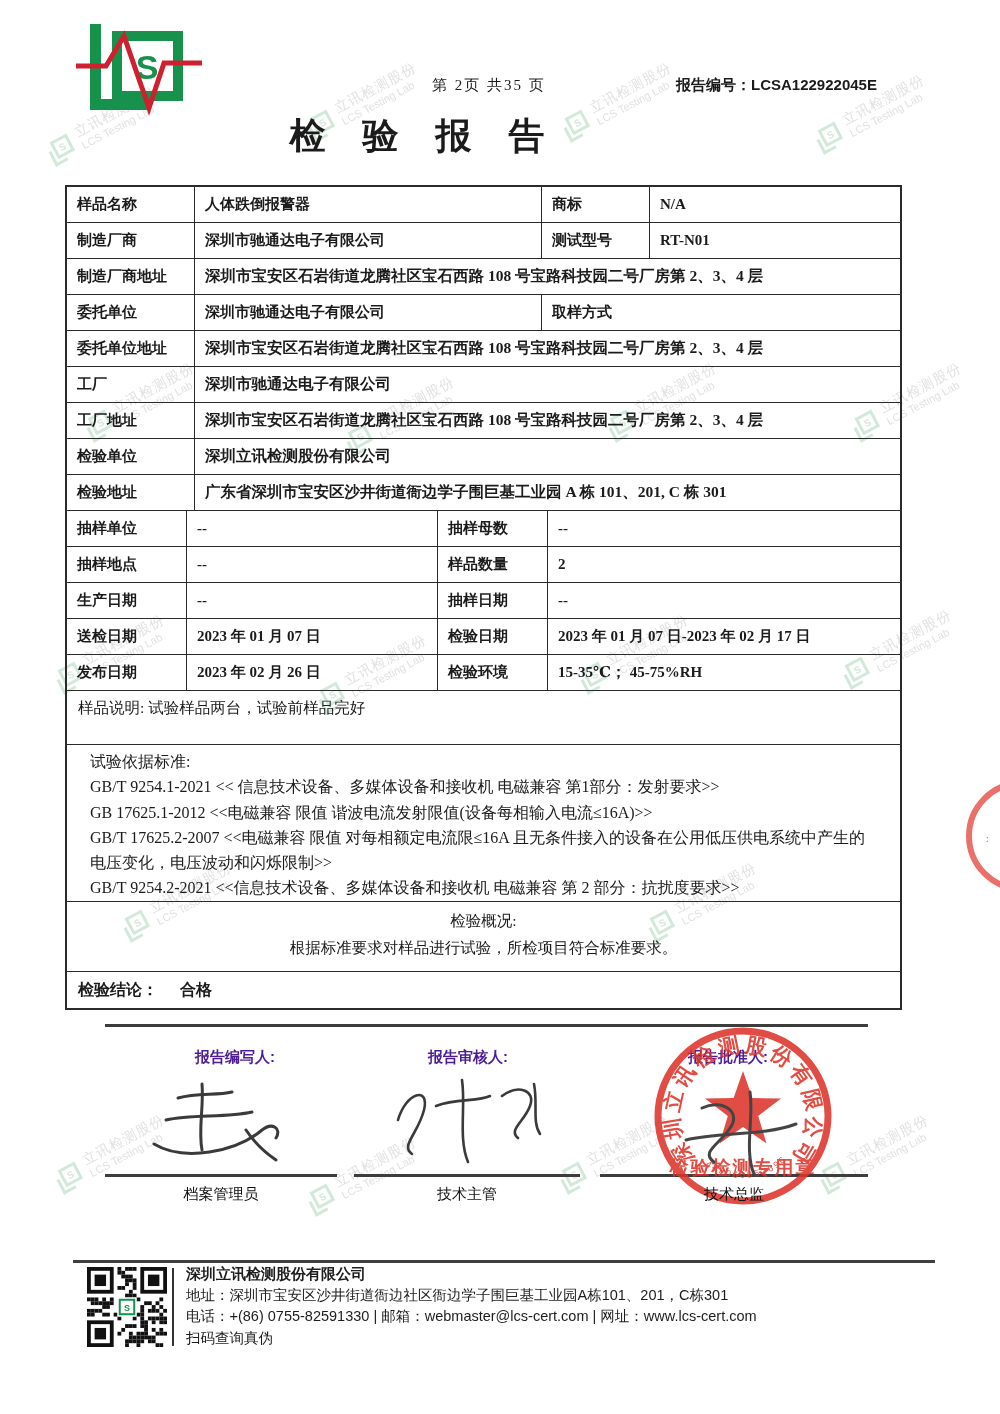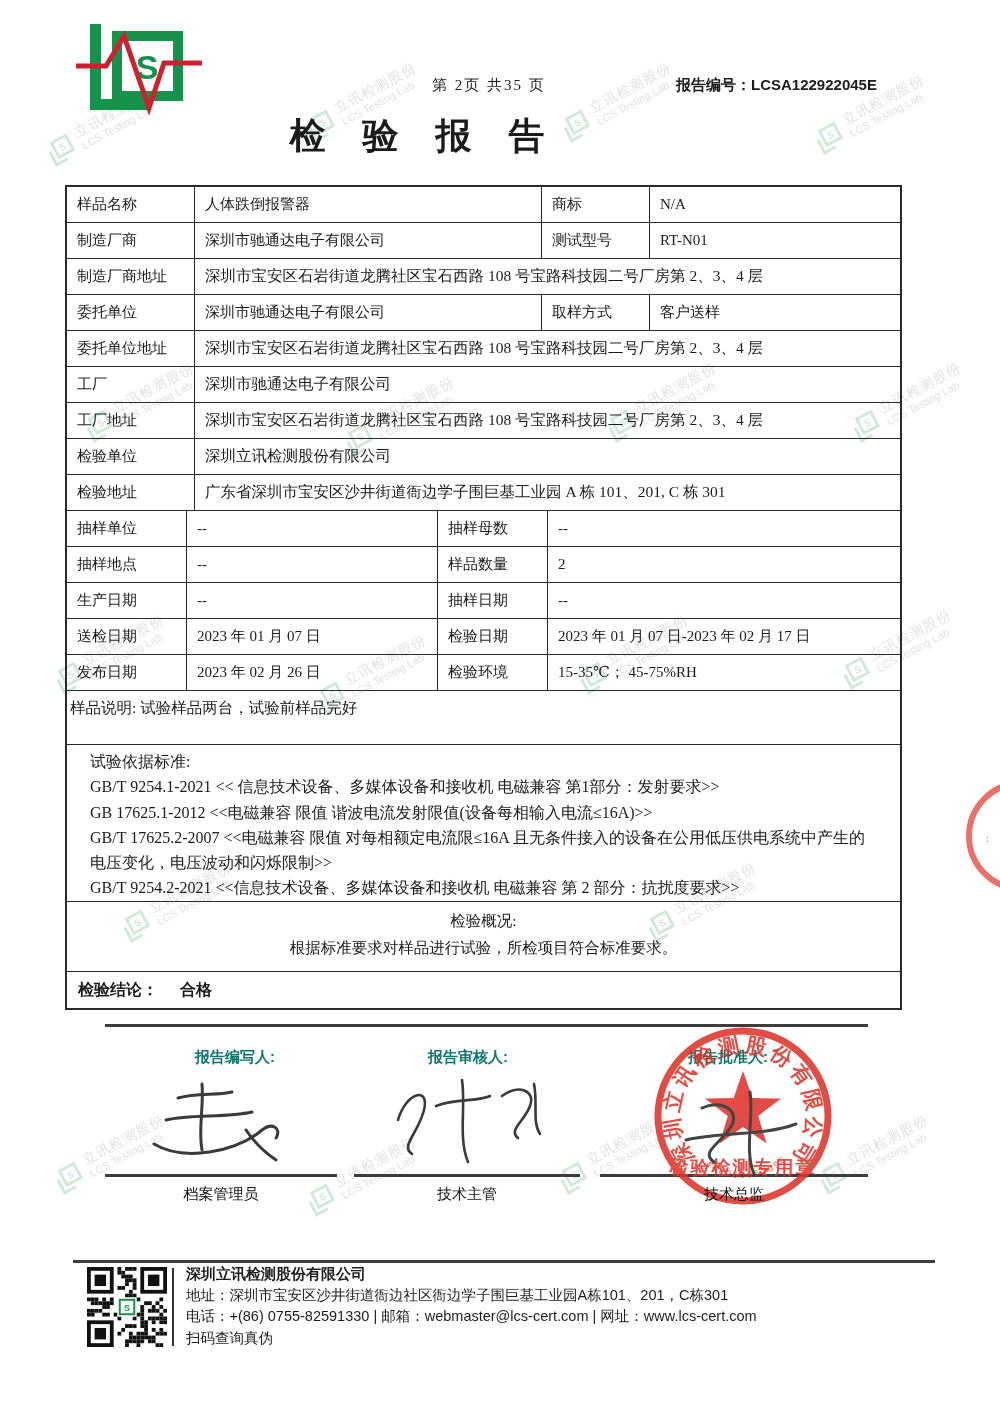--- a/index.html
+++ b/index.html
@@ -16,37 +16,37 @@
   .page-info{position:absolute;left:432px;top:76px;font-size:15px;letter-spacing:2px;}
   .report-no{position:absolute;left:676px;top:76px;font-size:15px;
              font-family:"Liberation Sans",sans-serif;font-weight:700;}
   .doc-title{position:absolute;left:0;top:112px;width:848px;text-align:center;
              font-size:36px;font-weight:700;letter-spacing:14px;}
   
   .info-table{position:absolute;left:65px;top:185px;width:833px;border:2px solid #2b2b2b;
               background:transparent;}
   .t-row{display:flex;height:35px;border-bottom:1.5px solid #2b2b2b;}
   .t-row .cell{display:flex;align-items:center;padding:0 10px;border-right:1.5px solid #2b2b2b;
-               font-size:15px;white-space:nowrap;overflow:hidden;box-sizing:border-box;}
+               font-size:15px;white-space:nowrap;overflow:hidden;box-sizing:border-box;font-weight:bold;}
   .t-row .cell:last-child{border-right:none;}
   .t-row.a .c0{width:128px}.t-row.a .c1{width:347px}.t-row.a .c2{width:108px}.t-row.a .c3{flex:1}
   .t-row.b .c0{width:120px}.t-row.b .c1{width:251px}.t-row.b .c2{width:110px}.t-row.b .c3{flex:1}
   .t-row.full .c0{width:128px}.t-row.full .c1{flex:1;font-size:15.5px}
-  .note-row{height:54px;border-bottom:1.5px solid #2b2b2b;padding:7px 3px;box-sizing:border-box;
+  .note-row{height:54px;border-bottom:1.5px solid #2b2b2b;padding:7px 11px;box-sizing:border-box;
             font-size:15.5px;}
   .standards{height:157px;border-bottom:1.5px solid #2b2b2b;padding:4px 23px;box-sizing:border-box;
              font-size:16px;line-height:25.3px;font-weight:500;}
   .overview{height:70px;border-bottom:1.5px solid #2b2b2b;padding:5px 11px;box-sizing:border-box;
             font-size:15.5px;line-height:27px;text-align:center;}
   .conclusion{height:36px;display:flex;align-items:center;padding:0 11px;font-size:16px;font-weight:600;}
   .conclusion .val{margin-left:22px;}
   
   .hline{position:absolute;background:#3d3d3d;height:2.5px;}
   .sig-label{position:absolute;font-family:"Liberation Sans",sans-serif;font-weight:700;
-             font-size:15px;color:#0f766e;}
+             font-size:15px;color:#4c1d95;}
   .sig-role{position:absolute;text-align:center;font-family:"Liberation Sans",sans-serif;
             font-size:15px;color:#111;}
   .sig-svg{position:absolute;}
   .stamp{position:absolute;left:648px;top:1021px;opacity:.88;}
   .edge-stamp{position:absolute;left:966px;top:780px;width:112px;height:112px;border-radius:50%;
               border:6px solid rgba(224,58,47,.72);box-sizing:border-box;}
   .edge-stamp .dot{position:absolute;left:14px;top:48px;color:rgba(224,58,47,.8);font-size:10px;}
   
   .footer-line{position:absolute;left:73px;top:1260px;width:862px;height:2.5px;background:#3f3f3f;}
   .qr{position:absolute;left:87px;top:1267px;}
@@ -305,21 +305,20 @@
           <div class="cell c3">RT-N01</div>
         </div>
         <div class="t-row full">
           <div class="cell c0">制造厂商地址</div>
           <div class="cell c1">深圳市宝安区石岩街道龙腾社区宝石西路 108 号宝路科技园二号厂房第 2、3、4 层</div>
         </div>
         <div class="t-row a">
           <div class="cell c0">委托单位</div>
           <div class="cell c1">深圳市驰通达电子有限公司</div>
           <div class="cell c2">取样方式</div>
-          <div class="cell c3">客户送样</div>
         </div>
         <div class="t-row full">
           <div class="cell c0">委托单位地址</div>
           <div class="cell c1">深圳市宝安区石岩街道龙腾社区宝石西路 108 号宝路科技园二号厂房第 2、3、4 层</div>
         </div>
         <div class="t-row full">
           <div class="cell c0">工厂</div>
           <div class="cell c1">深圳市驰通达电子有限公司</div>
         </div>
         <div class="t-row full">

